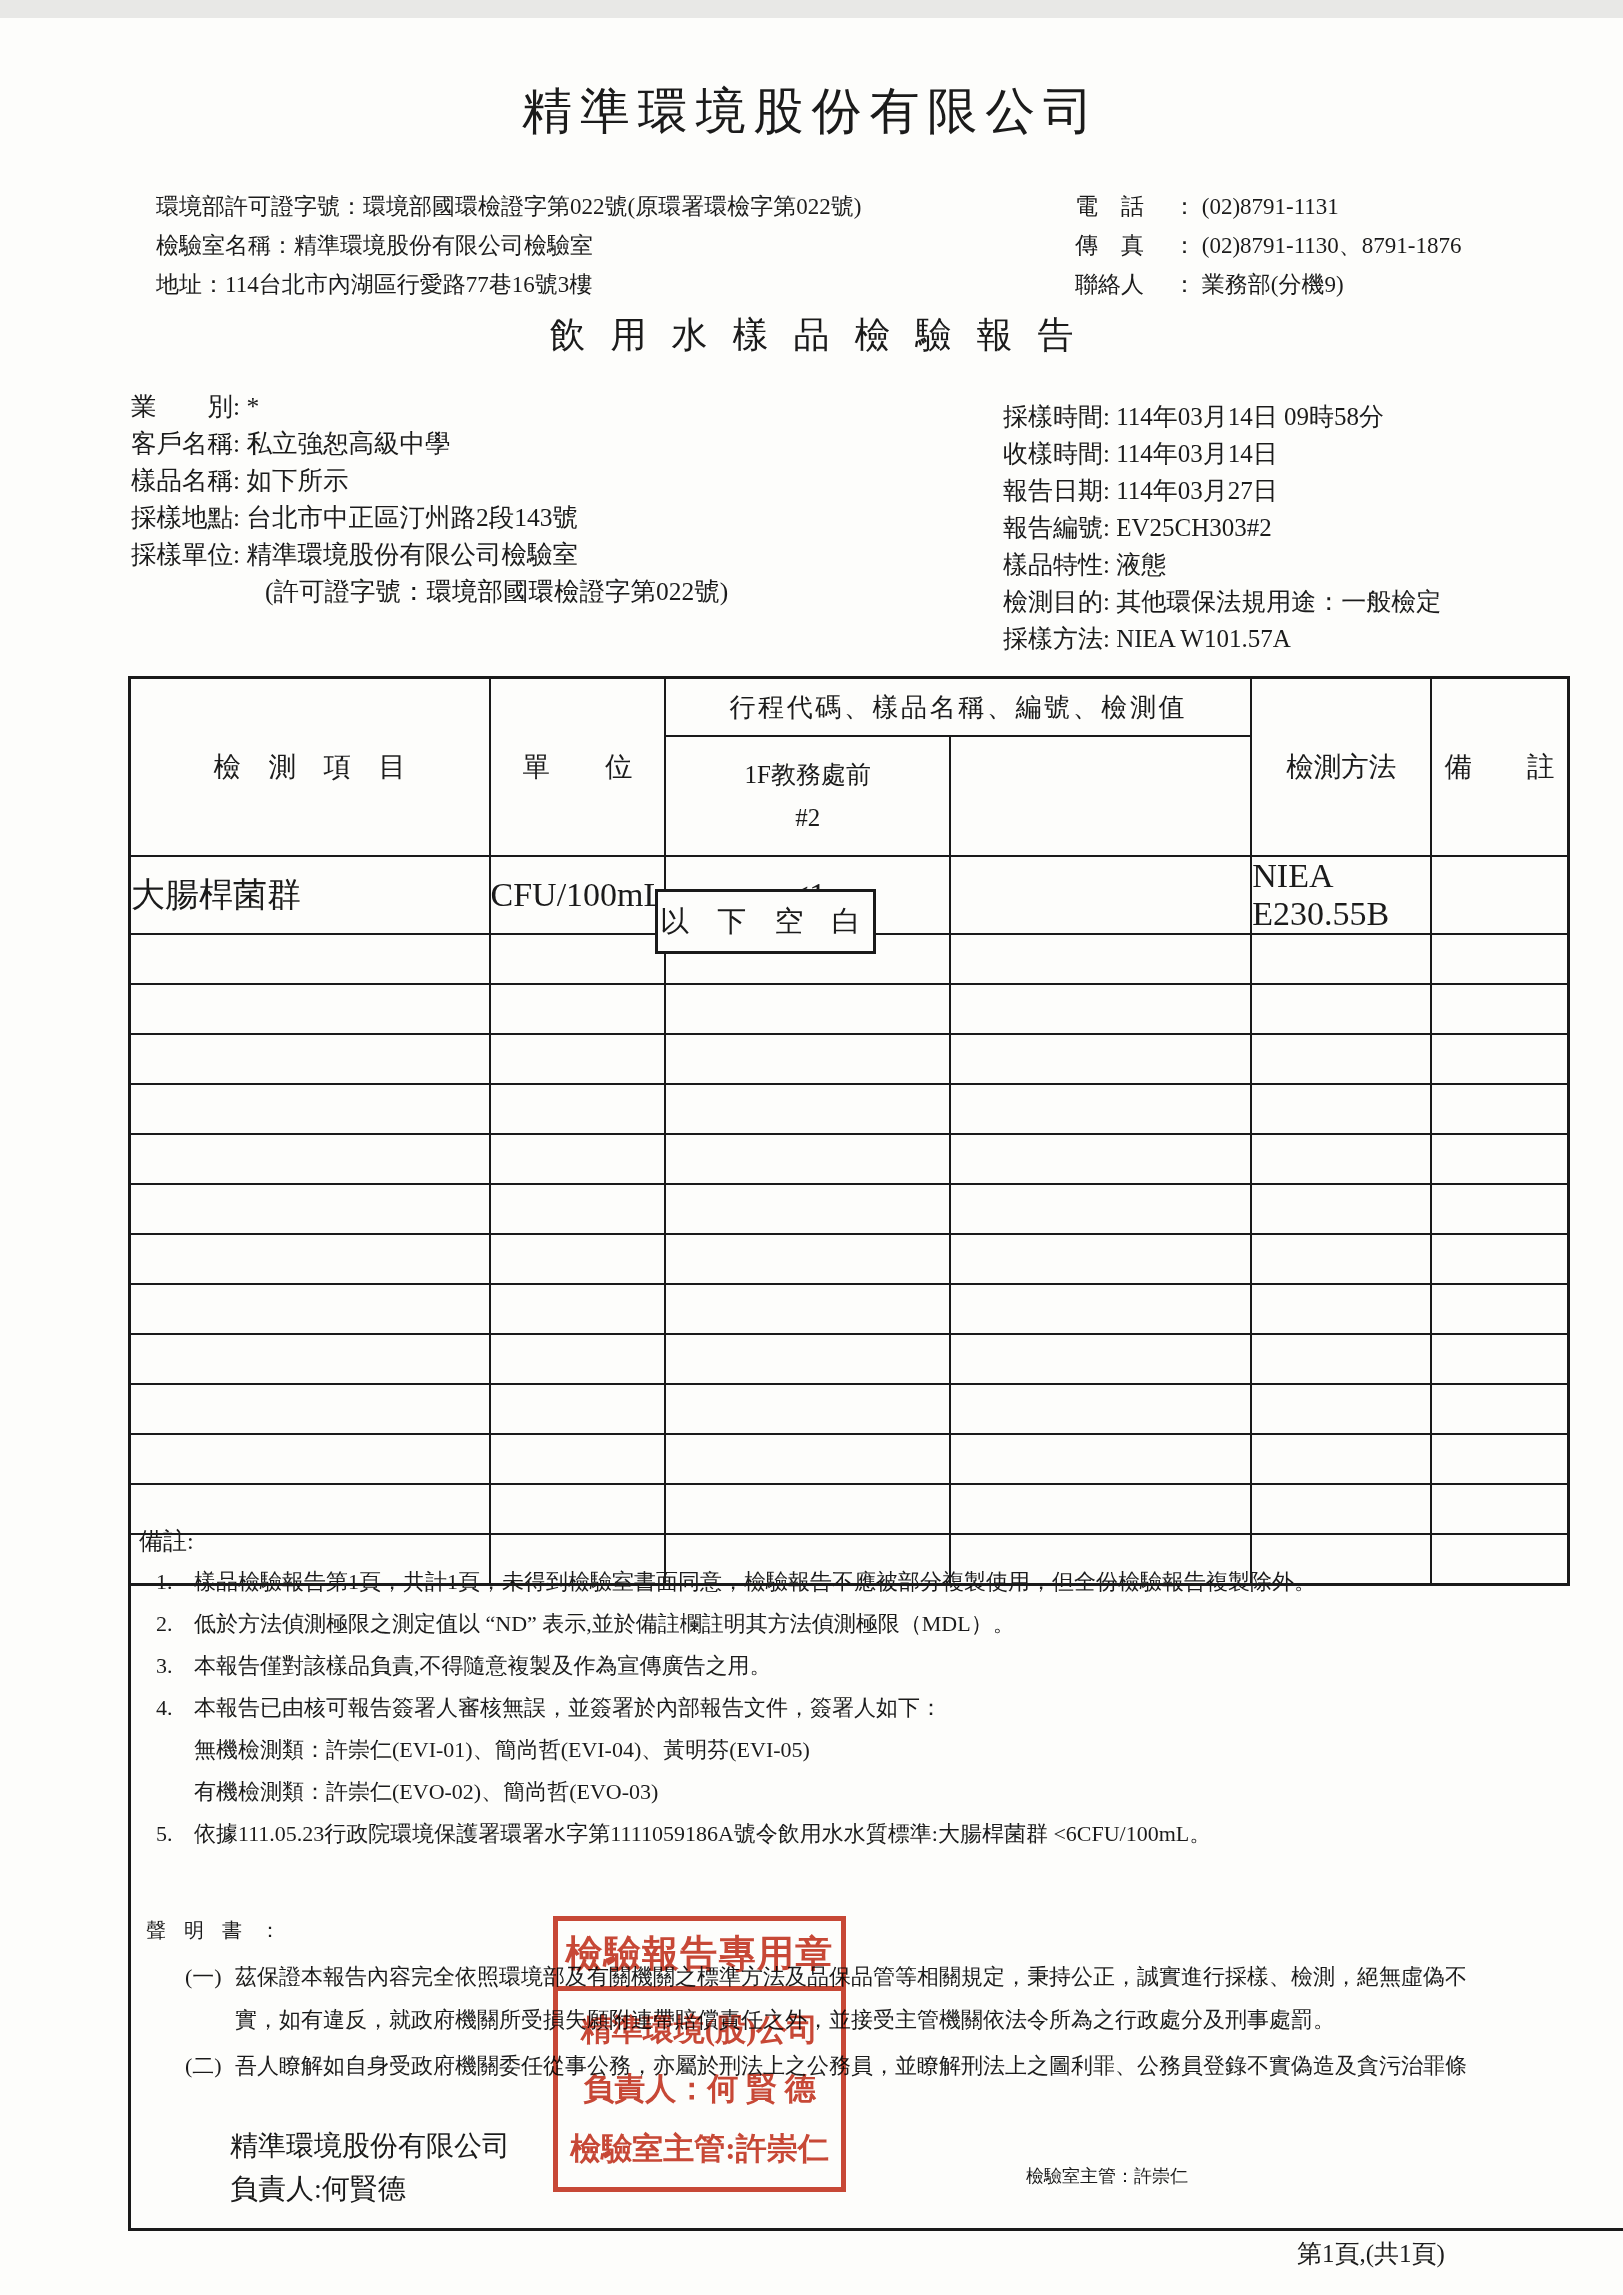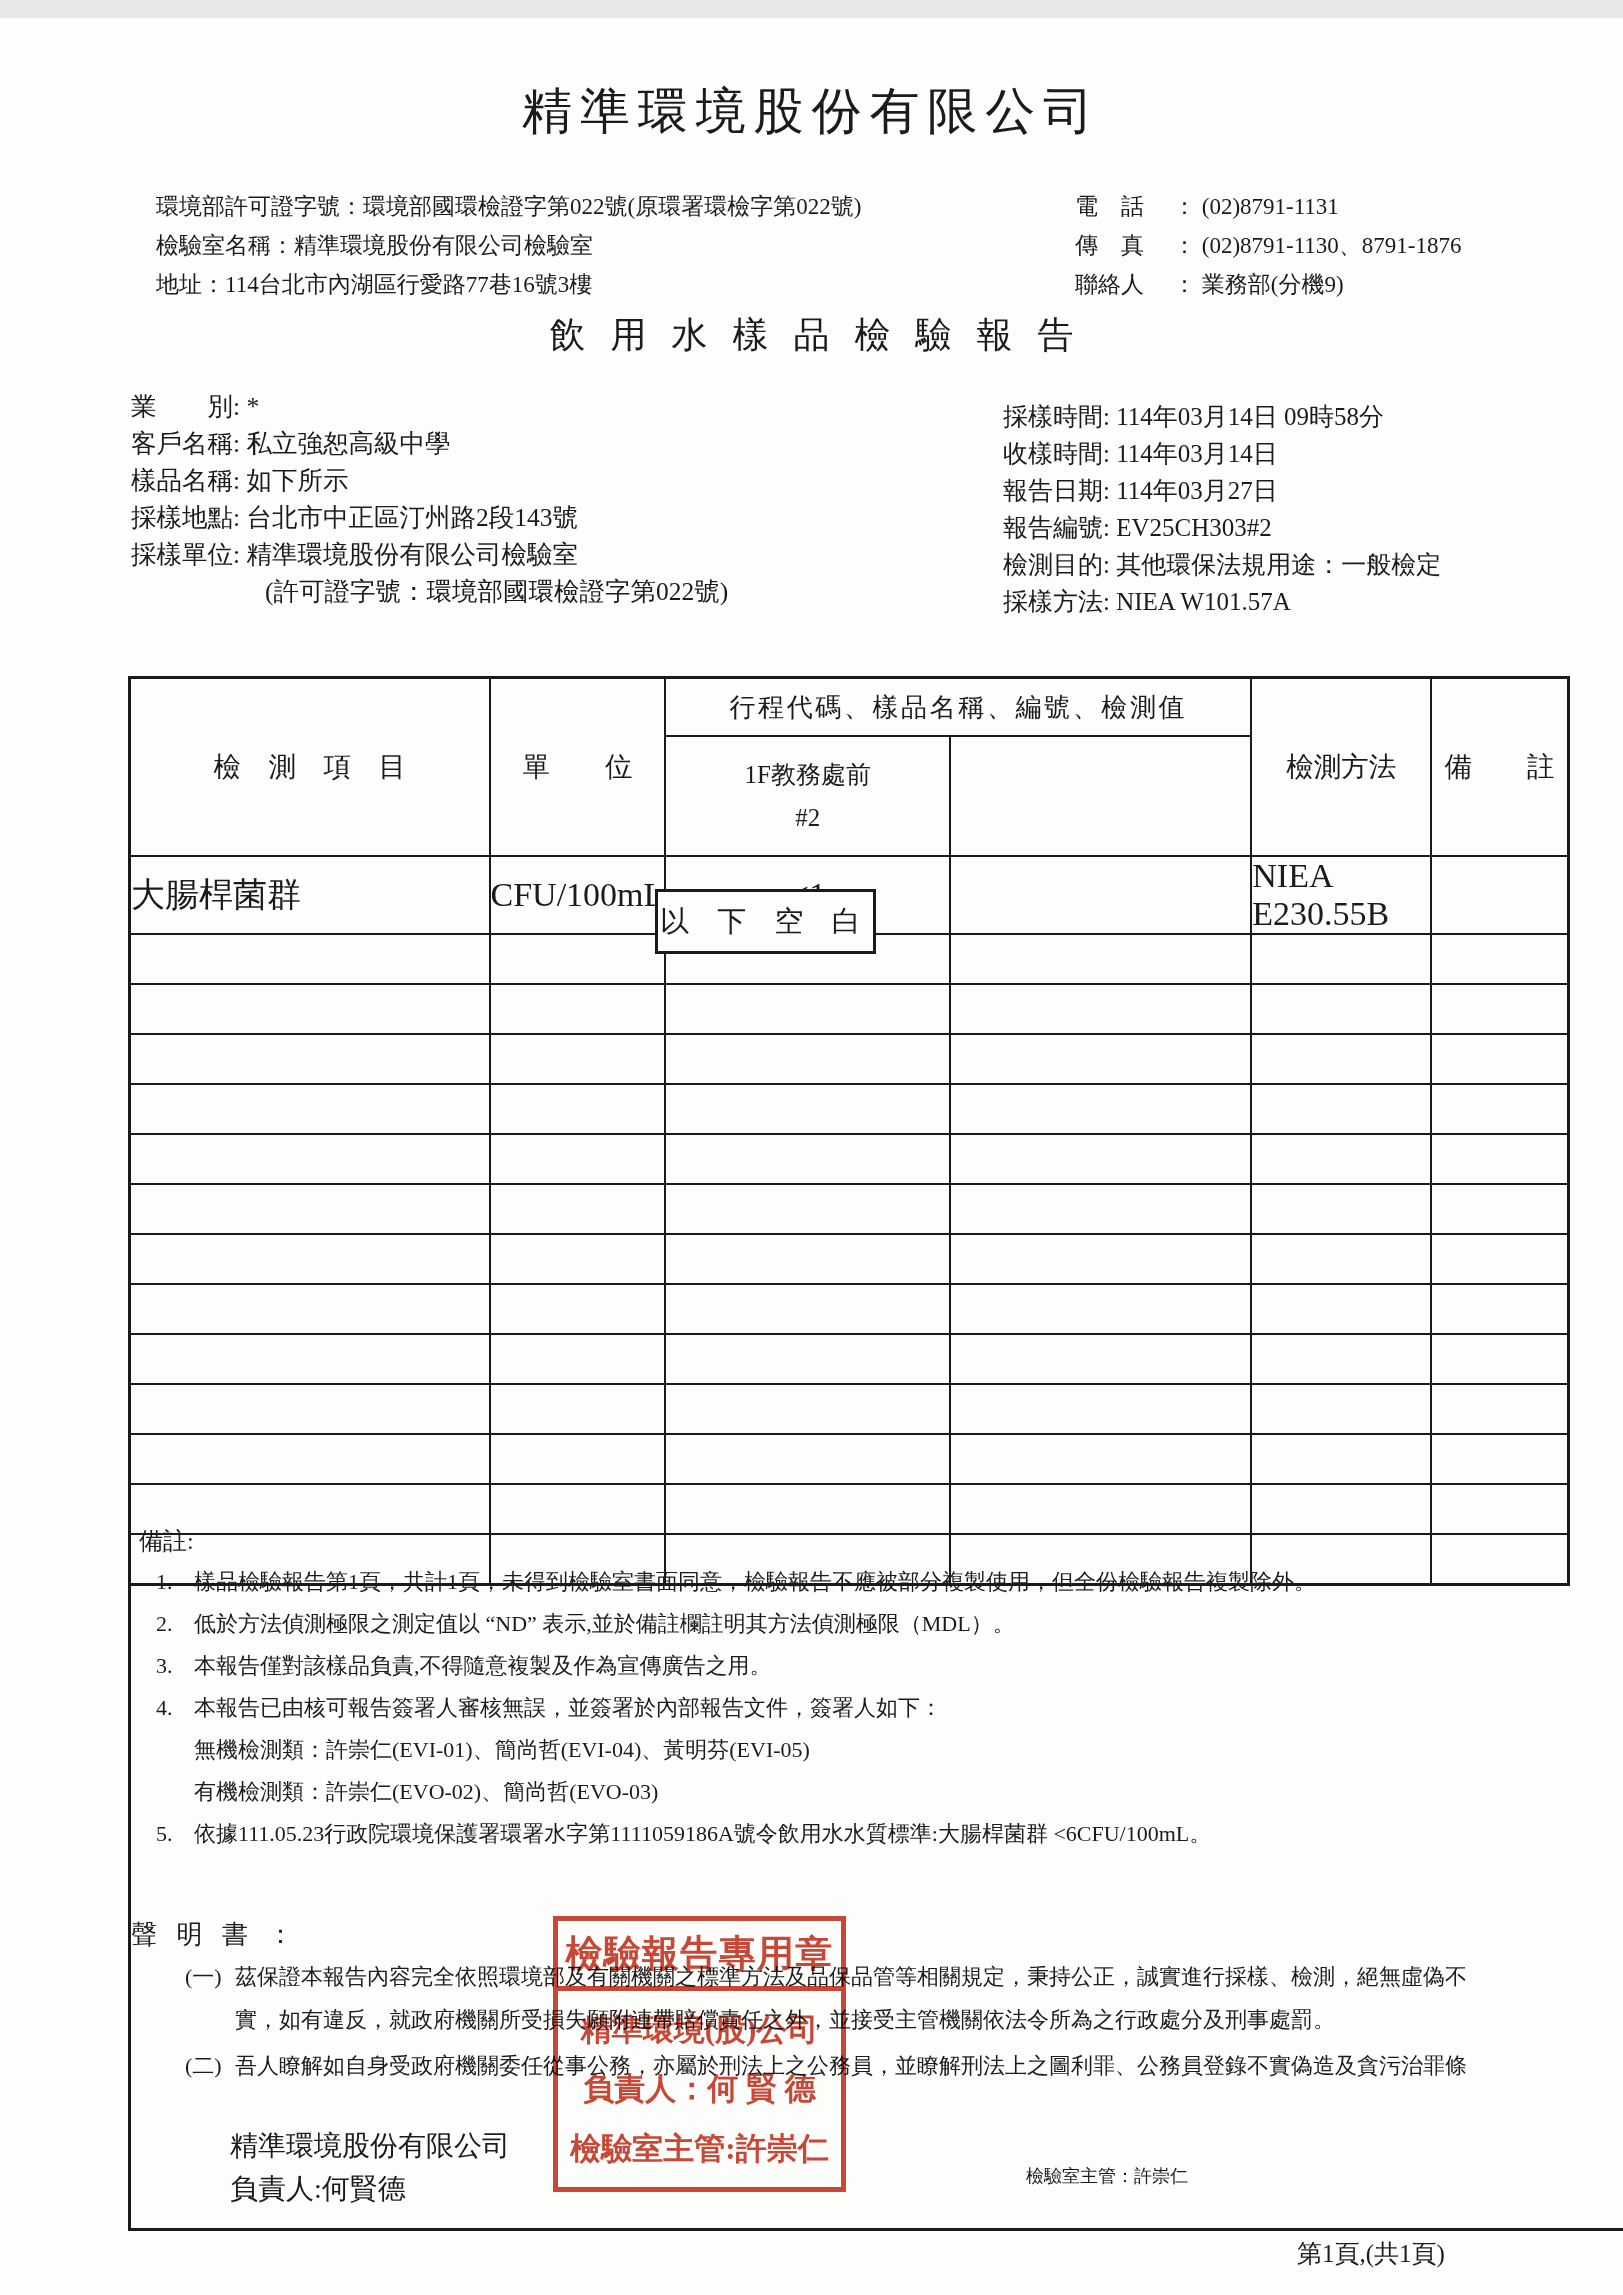--- a/index.html
+++ b/index.html
@@ -44,21 +44,21 @@
 
   .notes-box {
     position:absolute; left:128px; top:1502px; width:1536px; height:711px;
     border-left:3.9px solid #1a1a1a; border-right:3.9px solid #1a1a1a; border-bottom:3.9px solid #1a1a1a;
     box-sizing:border-box;
   }
   .notes-title { position:absolute; left:7.9px; top:5.2px; font-size:24px; }
   .notes-list { position:absolute; left:25px; top:41px; font-size:22px; }
   .note-line { display:flex; line-height:42px; white-space:nowrap; }
   .note-num { width:38px; flex:0 0 38px; }
-  .decl-title { position:absolute; left:0; top:397px; font-size:26px; letter-spacing:6.5px; }
+  .decl-title { position:absolute; left:15px; top:397px; font-size:20px; letter-spacing:6.5px; }
   .decl-para { position:absolute; display:flex; font-size:22px; line-height:43px; }
   .decl-para .p-num { width:50px; flex:0 0 50px; }
   .decl-para .p-lines { white-space:nowrap; }
   .decl-p1 { left:54px; top:435px; }
   .decl-p2 { left:54px; top:524px; }
 
   .sig-company { position:absolute; left:230px; top:2109px; font-size:28px; white-space:nowrap; }
   .sig-principal { position:absolute; left:230px; top:2152px; font-size:28px; white-space:nowrap; }
   .sig-supervisor { position:absolute; left:1026px; top:2146px; font-size:18px; white-space:nowrap; }
 
@@ -107,20 +107,21 @@
     <div><span>採樣地點:</span> <span>台北市中正區汀州路2段143號</span></div>
     <div><span>採樣單位:</span> <span>精準環境股份有限公司檢驗室</span></div>
     <div class="cont">(許可證字號：環境部國環檢證字第022號)</div>
   </div>
 
   <div class="sample-block">
     <div><span>採樣時間:</span> <span>114年03月14日 09時58分</span></div>
     <div><span>收樣時間:</span> <span>114年03月14日</span></div>
     <div><span>報告日期:</span> <span>114年03月27日</span></div>
     <div><span>報告編號:</span> <span>EV25CH303#2</span></div>
+    <div><span>樣品特性:</span> <span>液態</span></div>
     <div><span>檢測目的:</span> <span>其他環保法規用途：一般檢定</span></div>
     <div><span>採樣方法:</span> <span>NIEA W101.57A</span></div>
   </div>
 
   <table class="report-table">
     <colgroup>
       <col style="width:360px">
         <col style="width:157px">
         <col style="width:285px">
       <col style="width:301px">

